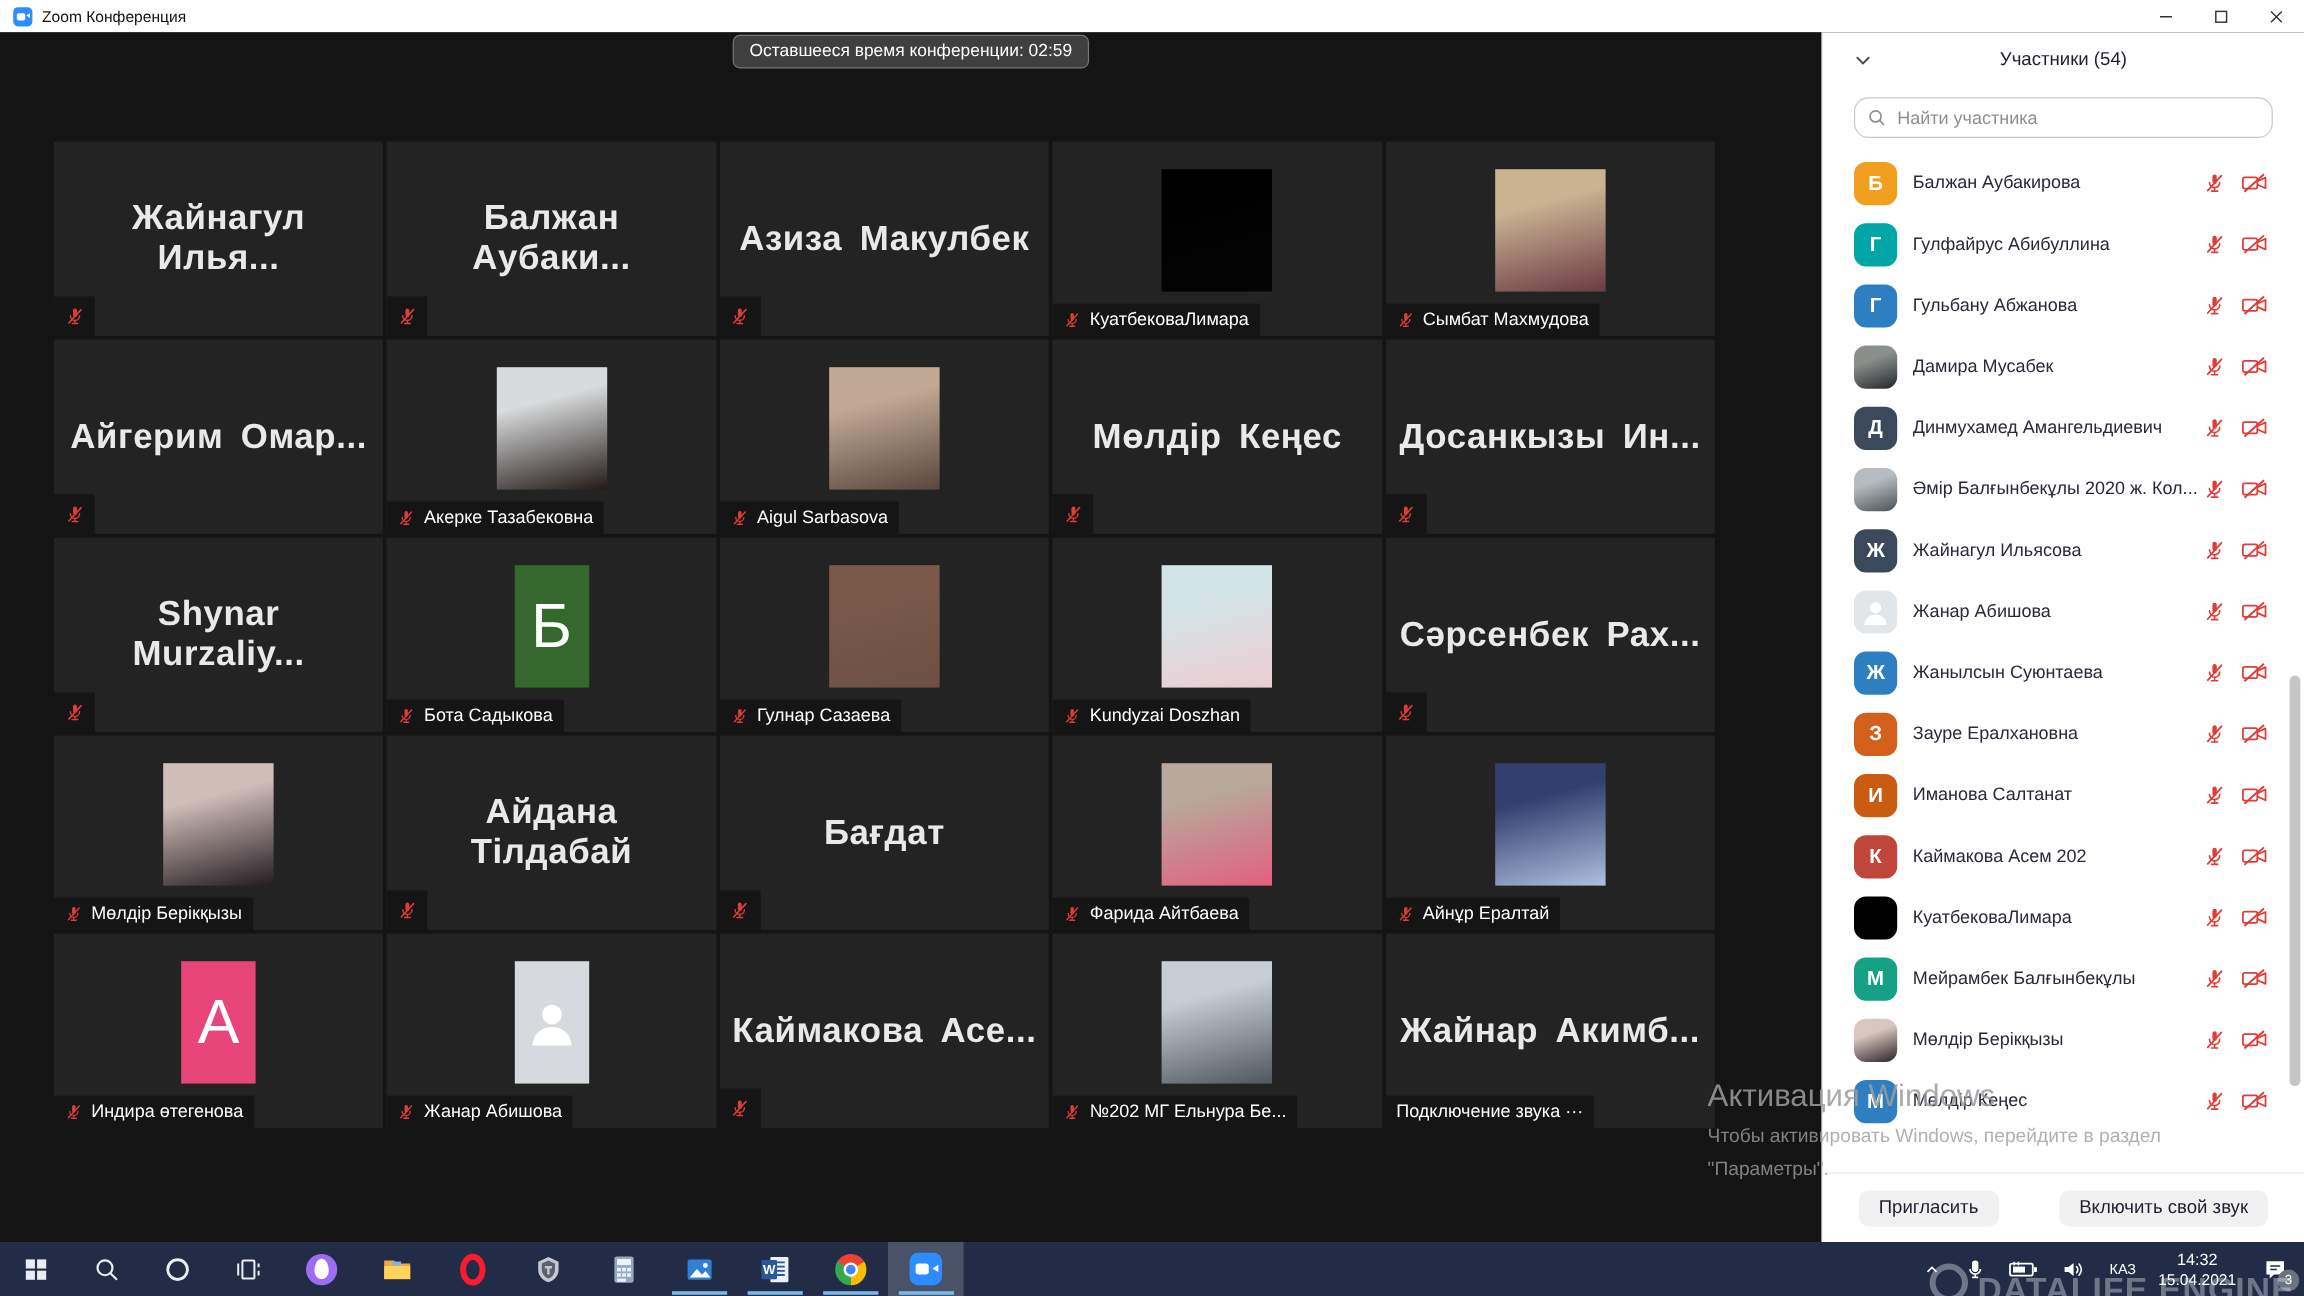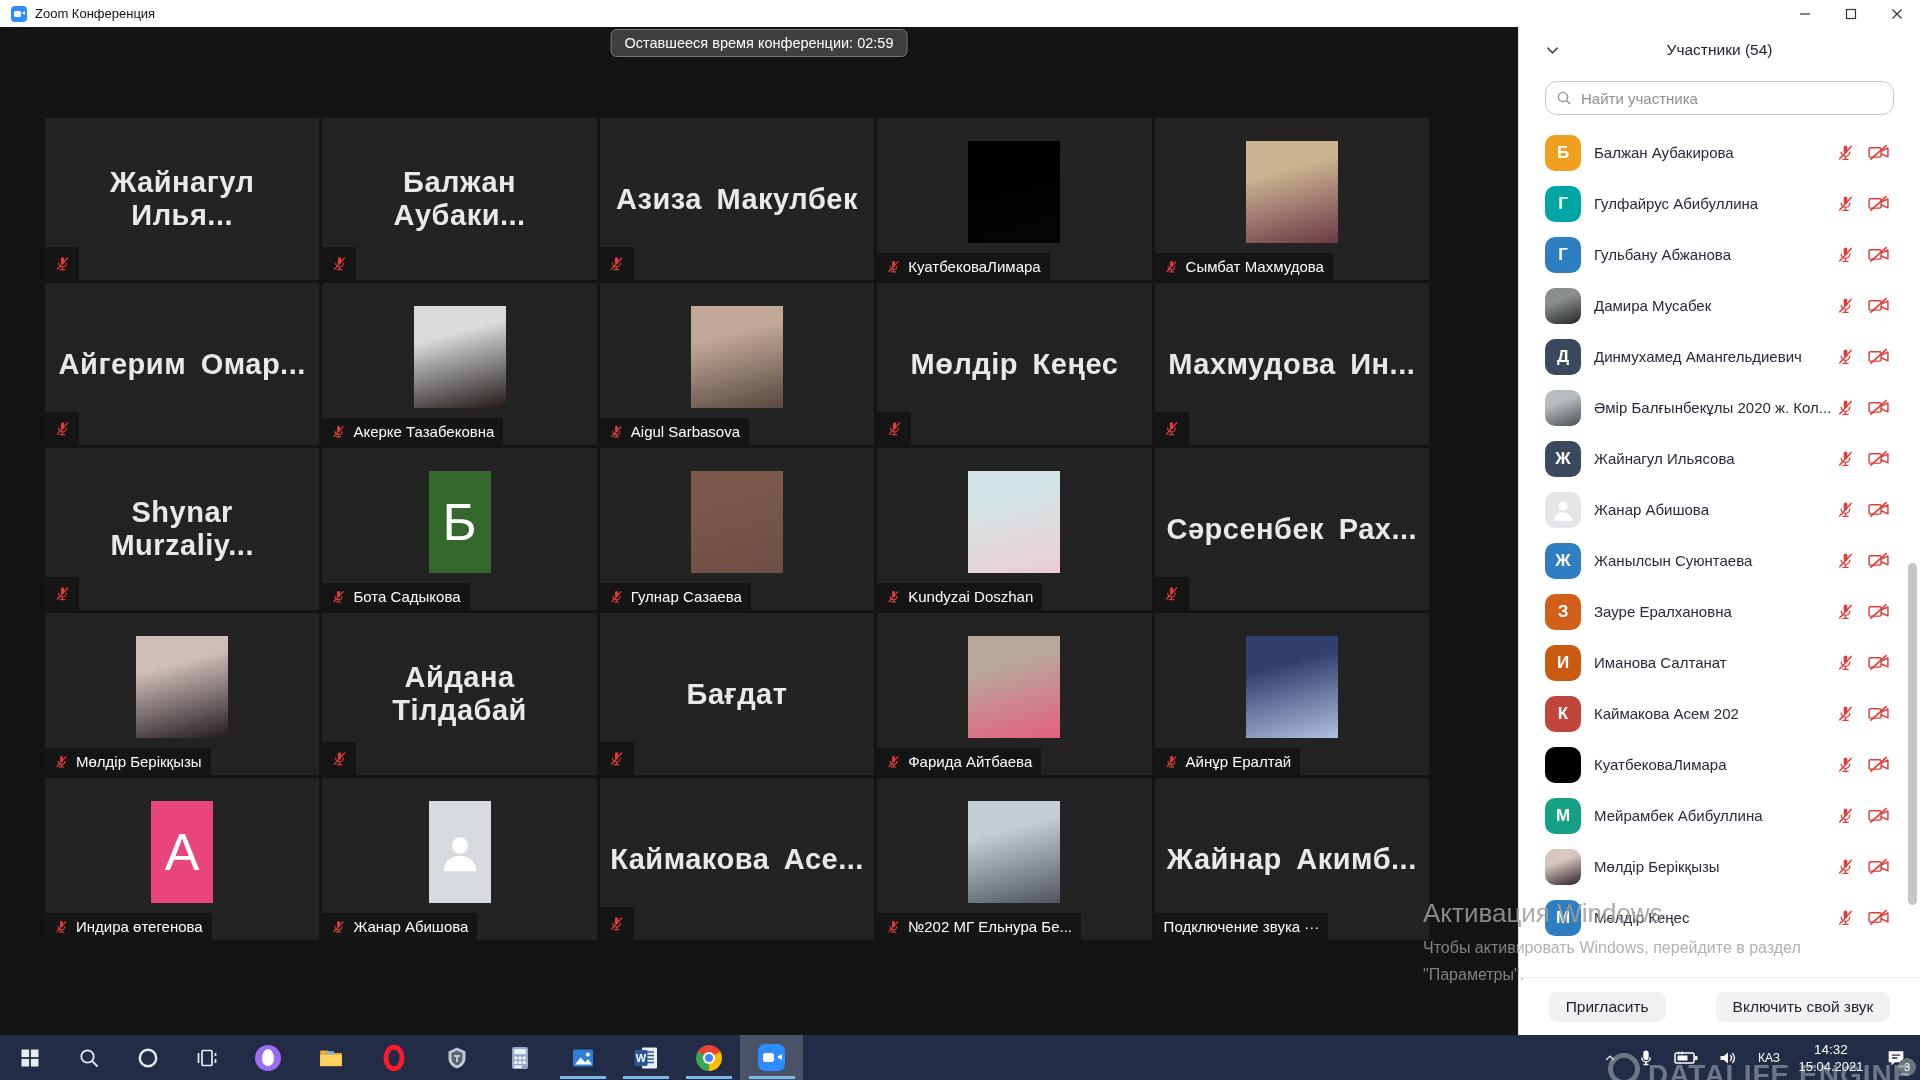--- a/index.html
+++ b/index.html
@@ -251,21 +251,21 @@
                 <rect x="9.7" y="3" width="4.6" height="10" rx="2.3" fill="#df3d38" stroke="none"></rect>
                 <path d="M6.6 11.5a5.4 5.4 0 0 0 10.8 0"></path>
                 <path d="M12 17v3"></path>
                 <path d="M8.7 20.6h6.6"></path>
                 <path d="M4.8 20 19.2 4.3" stroke-width="1.9"></path>
               </g>
             </svg>
           </div>
         </div>
         <div class="tile">
-          <div class="tile-name">Махмудова Ин...</div>
+          <div class="tile-name">Досанкызы Ин...</div>
           <div class="tile-micbox">
             <svg width="17" height="17" viewBox="0 0 24 24">
               <g stroke="#df3d38" stroke-width="1.7" stroke-linecap="round" fill="none">
                 <rect x="9.7" y="3" width="4.6" height="10" rx="2.3" fill="#df3d38" stroke="none"></rect>
                 <path d="M6.6 11.5a5.4 5.4 0 0 0 10.8 0"></path>
                 <path d="M12 17v3"></path>
                 <path d="M8.7 20.6h6.6"></path>
                 <path d="M4.8 20 19.2 4.3" stroke-width="1.9"></path>
               </g>
             </svg>
@@ -793,21 +793,21 @@
               <g stroke="#df3d38" stroke-width="1.7" fill="none" stroke-linejoin="round">
                 <rect x="2" y="5.5" width="14" height="11" rx="1.6"></rect>
                 <path d="M16 9.5 24 5.8v10.4L16 12.5"></path>
                 <path d="M3.5 19.5 22.5 2.5" stroke-width="1.9"></path>
               </g>
             </svg>
           </span>
         </div>
         <div class="prow">
           <div class="pavatar" style="background:#16a085">М</div>
-    <span class="pname">Мейрамбек Абибуллина</span>
+    <span class="pname">Мейрамбек Балғынбекұлы</span>
     <span class="picons">
             <svg width="19" height="19" viewBox="0 0 24 24">
               <g stroke="#df3d38" stroke-width="1.7" stroke-linecap="round" fill="none">
                 <rect x="9.7" y="3" width="4.6" height="10" rx="2.3" fill="#df3d38" stroke="none"></rect>
                 <path d="M6.6 11.5a5.4 5.4 0 0 0 10.8 0"></path>
                 <path d="M12 17v3"></path>
                 <path d="M8.7 20.6h6.6"></path>
                 <path d="M4.8 20 19.2 4.3" stroke-width="1.9"></path>
               </g>
             </svg>

